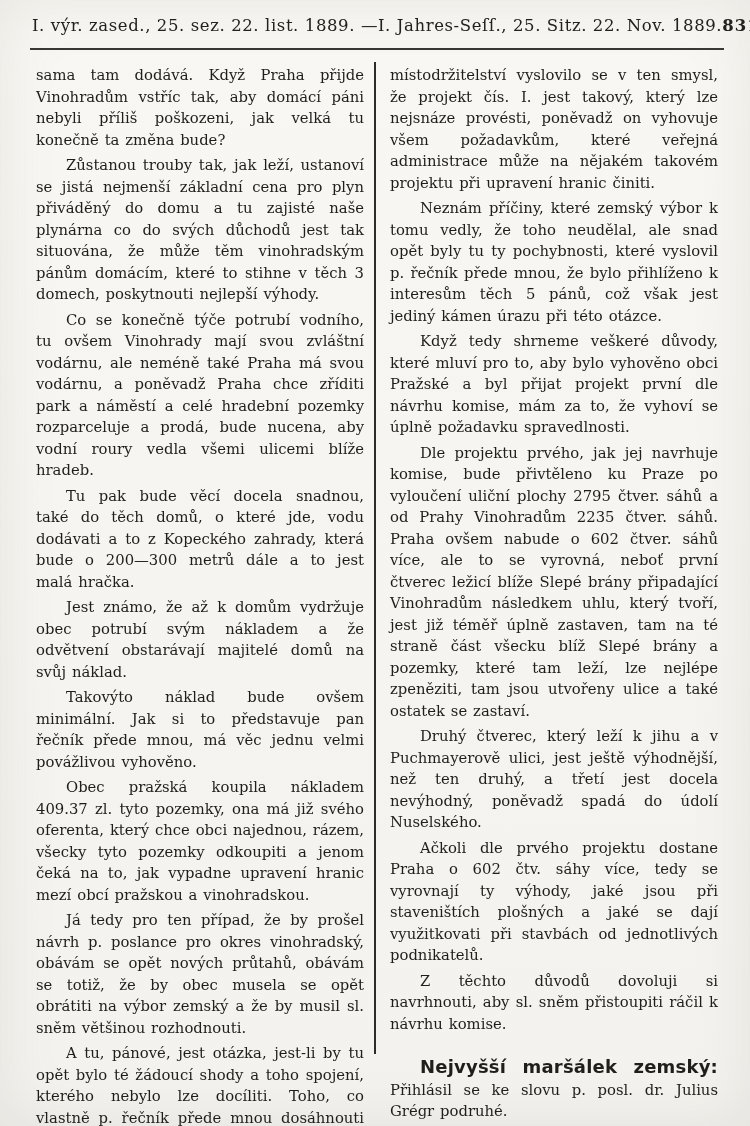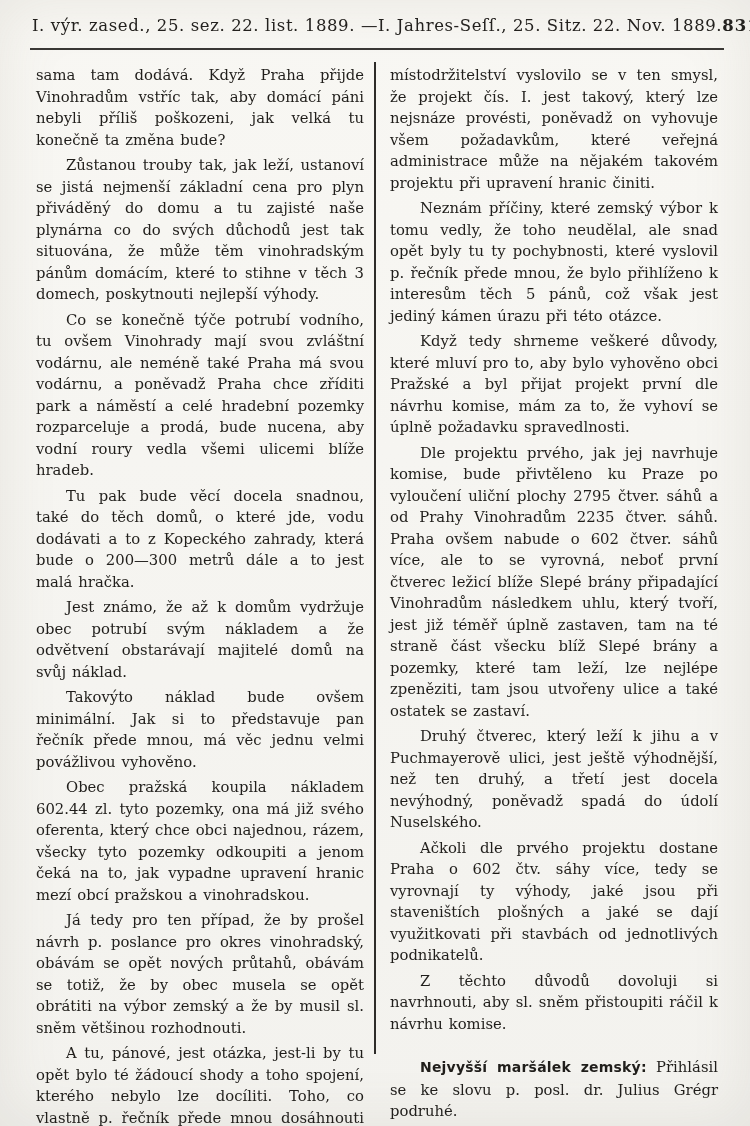--- a/index.html
+++ b/index.html
@@ -68,21 +68,21 @@
   }
   p.para {
     margin: 4px;
     text-indent: 30px;
   }
   p.para.no-indent { text-indent: 0; }
   p.para.space-before { margin-top: 22px; }
   .bold-speaker {
     font-family: "DejaVu Sans", sans-serif;
     font-weight: bold;
-    font-size: 14px;
+    font-size: 18px;
     letter-spacing: 0.2px;
   }
 </style>
 </head>
 <body>
 
 <div class="page">
 
   <div class="header">
     <span class="seg">I. výr. zased., 25. sez. 22. list. 1889. —</span>
@@ -96,21 +96,21 @@
 
   <div class="columns">
     <section class="col">
       <div>
           <p class="para no-indent">sama tam dodává. Když Praha přijde Vinohradům vstříc tak, aby domácí páni nebyli příliš poškozeni, jak velká tu konečně ta změna bude?</p>
           <p class="para">Zůstanou trouby tak, jak leží, ustanoví se jistá nejmenší základní cena pro plyn přiváděný do domu a tu zajisté naše plynárna co do svých důchodů jest tak situována, že může těm vinohradským pánům domácím, které to stihne v těch 3 domech, poskytnouti nejlepší výhody.</p>
           <p class="para">Co se konečně týče potrubí vodního, tu ovšem Vinohrady mají svou zvláštní vodárnu, ale neméně také Praha má svou vodárnu, a poněvadž Praha chce zříditi park a náměstí a celé hradební pozemky rozparceluje a prodá, bude nucena, aby vodní roury vedla všemi ulicemi blíže hradeb.</p>
           <p class="para">Tu pak bude věcí docela snadnou, také do těch domů, o které jde, vodu dodávati a to z Kopeckého zahrady, která bude o 200—300 metrů dále a to jest malá hračka.</p>
           <p class="para">Jest známo, že až k domům vydržuje obec potrubí svým nákladem a že odvětvení obstarávají majitelé domů na svůj náklad.</p>
           <p class="para">Takovýto náklad bude ovšem minimální. Jak si to představuje pan řečník přede mnou, má věc jednu velmi povážlivou vyhověno.</p>
-          <p class="para">Obec pražská koupila nákladem 602.44 zl. tyto pozemky, ona má již svého oferenta, který chce obci najednou, rázem, všecky tyto pozemky odkoupiti a jenom čeká na to, jak vypadne upravení hranic mezí obcí pražskou a vinohradskou.</p>
+          <p class="para">Obec pražská koupila nákladem 409.37 zl. tyto pozemky, ona má již svého oferenta, který chce obci najednou, rázem, všecky tyto pozemky odkoupiti a jenom čeká na to, jak vypadne upravení hranic mezí obcí pražskou a vinohradskou.</p>
           <p class="para">Já tedy pro ten případ, že by prošel návrh p. poslance pro okres vinohradský, obávám se opět nových průtahů, obávám se totiž, že by obec musela se opět obrátiti na výbor zemský a že by musil sl. sněm většinou rozhodnouti.</p>
           <p class="para">A tu, pánové, jest otázka, jest-li by tu opět bylo té žádoucí shody a toho spojení, kterého nebylo lze docíliti. Toho, co vlastně p. řečník přede mnou dosáhnouti chce, toho by zajisté dosaženo nebylo.</p>
           <p class="para">Jako důvod ještě, který má svědčiti proti návrhům komise, uvádí se to, že zemský výbor sám nepředložil jaksi ze svého vlastního počinu sl. sněmu tento zákon a že to teprve učinila komise pro okresni a obecní záležitosti.</p>
         </div>
     </section>
     <section class="col">
       <div>
           <p class="para no-indent">místodržitelství vyslovilo se v ten smysl, že projekt čís. I. jest takový, který lze nejsnáze provésti, poněvadž on vyhovuje všem požadavkům, které veřejná administrace může na nějakém takovém projektu při upravení hranic činiti.</p>
           <p class="para">Neznám příčiny, které zemský výbor k tomu vedly, že toho neudělal, ale snad opět byly tu ty pochybnosti, které vyslovil p. řečník přede mnou, že bylo přihlíženo k interesům těch 5 pánů, což však jest jediný kámen úrazu při této otázce.</p>
           <p class="para">Když tedy shrneme veškeré důvody, které mluví pro to, aby bylo vyhověno obci Pražské a byl přijat projekt první dle návrhu komise, mám za to, že vyhoví se úplně požadavku spravedlnosti.</p>

